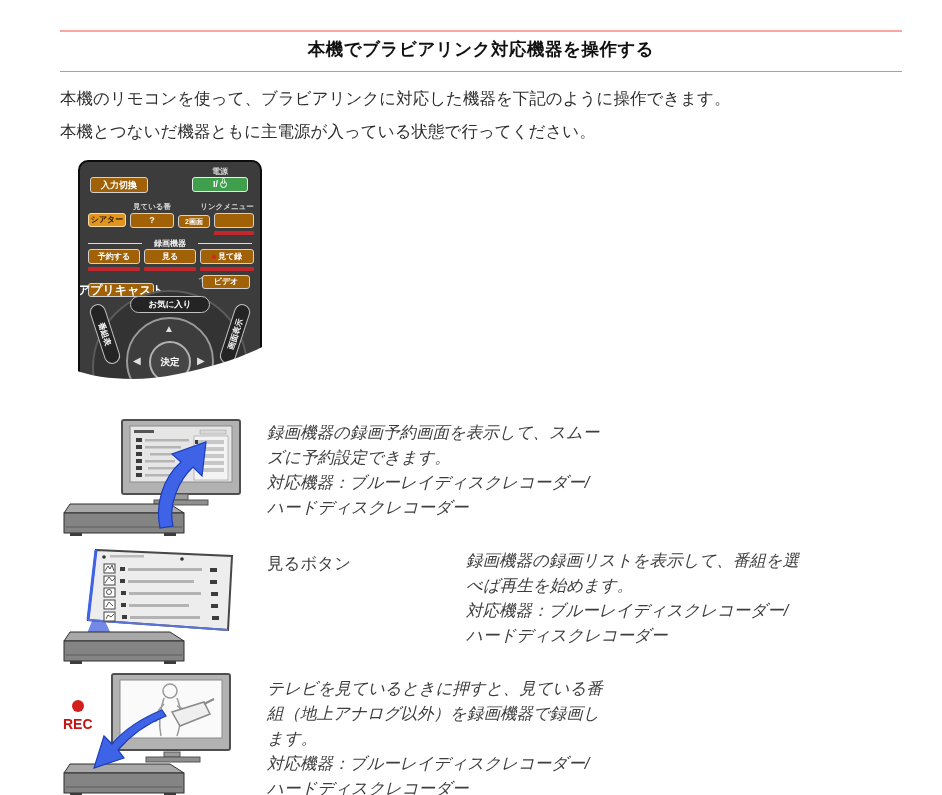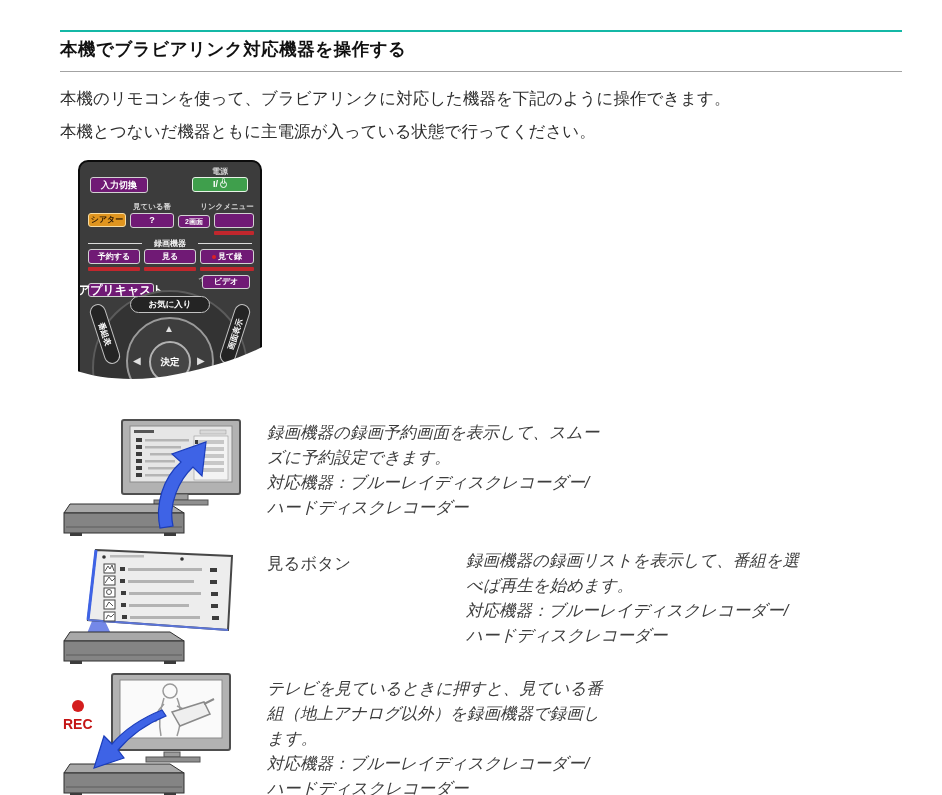--- a/index.html
+++ b/index.html
@@ -1,30 +1,30 @@
 <!DOCTYPE html>
 <html><head>
 <meta charset="utf-8">
 <style>
   html,body{margin:0;padding:0;background:#fff;}
   body{width:942px;height:795px;font-family:"Liberation Sans","DejaVu Sans",sans-serif;color:#2b2b2b;overflow:hidden;}
   .container{position:relative;width:942px;height:795px;}
 
   
-  .title-block{position:absolute;left:60px;top:30px;width:842px;border-top:2px solid #14b8a6;border-bottom:1px solid #a3a3a3;padding:5px 0 10px 0;}
+  .title-block{position:absolute;left:60px;top:30px;width:842px;border-top:2px solid #fca5a5;border-bottom:1px solid #a3a3a3;padding:5px 0 10px 0;text-align:center;}
   .page-title{font-size:17.5px;font-weight:bold;color:#111;letter-spacing:.5px;}
 
   .intro{position:absolute;left:60px;top:82px;width:860px;font-size:16.5px;line-height:33px;color:#2e2e2e;white-space:pre-line;}
 
   
   .remote-wrap{position:absolute;left:78px;top:160px;width:186px;height:226px;}
   .remote{position:absolute;left:0;top:0;width:180px;height:220px;background:#3c3c3c;border:2px solid #0c0c0c;border-radius:10px;overflow:hidden;}
   .remote *{box-sizing:border-box;}
   .r-lbl{position:absolute;color:#d6d6d6;font-size:8px;font-weight:bold;text-align:center;line-height:9px;}
-  .r-btn{position:absolute;display:flex;align-items:center;justify-content:center;background:#701a75;border:1px solid #d2d2d2;border-radius:3px;color:#fff;font-size:9px;font-weight:bold;line-height:1;white-space:nowrap;}
+  .r-btn{position:absolute;display:flex;align-items:center;justify-content:center;background:#a16207;border:1px solid #d2d2d2;border-radius:3px;color:#fff;font-size:9px;font-weight:bold;line-height:1;white-space:nowrap;}
   .r-btn.small{font-size:7px;}
   .r-power{background:#3f9f4c;border-color:#e7f3e7;gap:2px;}
   .power-glyph{display:inline-block;width:7px;height:7px;border:1.3px solid #fff;border-radius:50%;position:relative;}
   .power-glyph::after{content:"";position:absolute;left:2px;top:-3px;width:1.4px;height:4px;background:#3f9f4c;box-shadow:0 0 0 .6px #fff;}
   .r-theater{background:#e0951f;border-color:#f6dca4;color:#241300;}
   .red-bar{position:absolute;height:3.5px;background:#c1272d;border-radius:1px;}
   .rec-head{position:absolute;left:8px;top:76px;width:164px;display:flex;align-items:center;gap:12px;}
   .rec-head .line{flex:1;height:1px;background:#dcdcdc;}
   .rec-head .txt{color:#eee;font-size:8px;font-weight:bold;}
   .dot{display:inline-block;width:4px;height:4px;border-radius:50%;background:#d22;margin-right:2px;}

